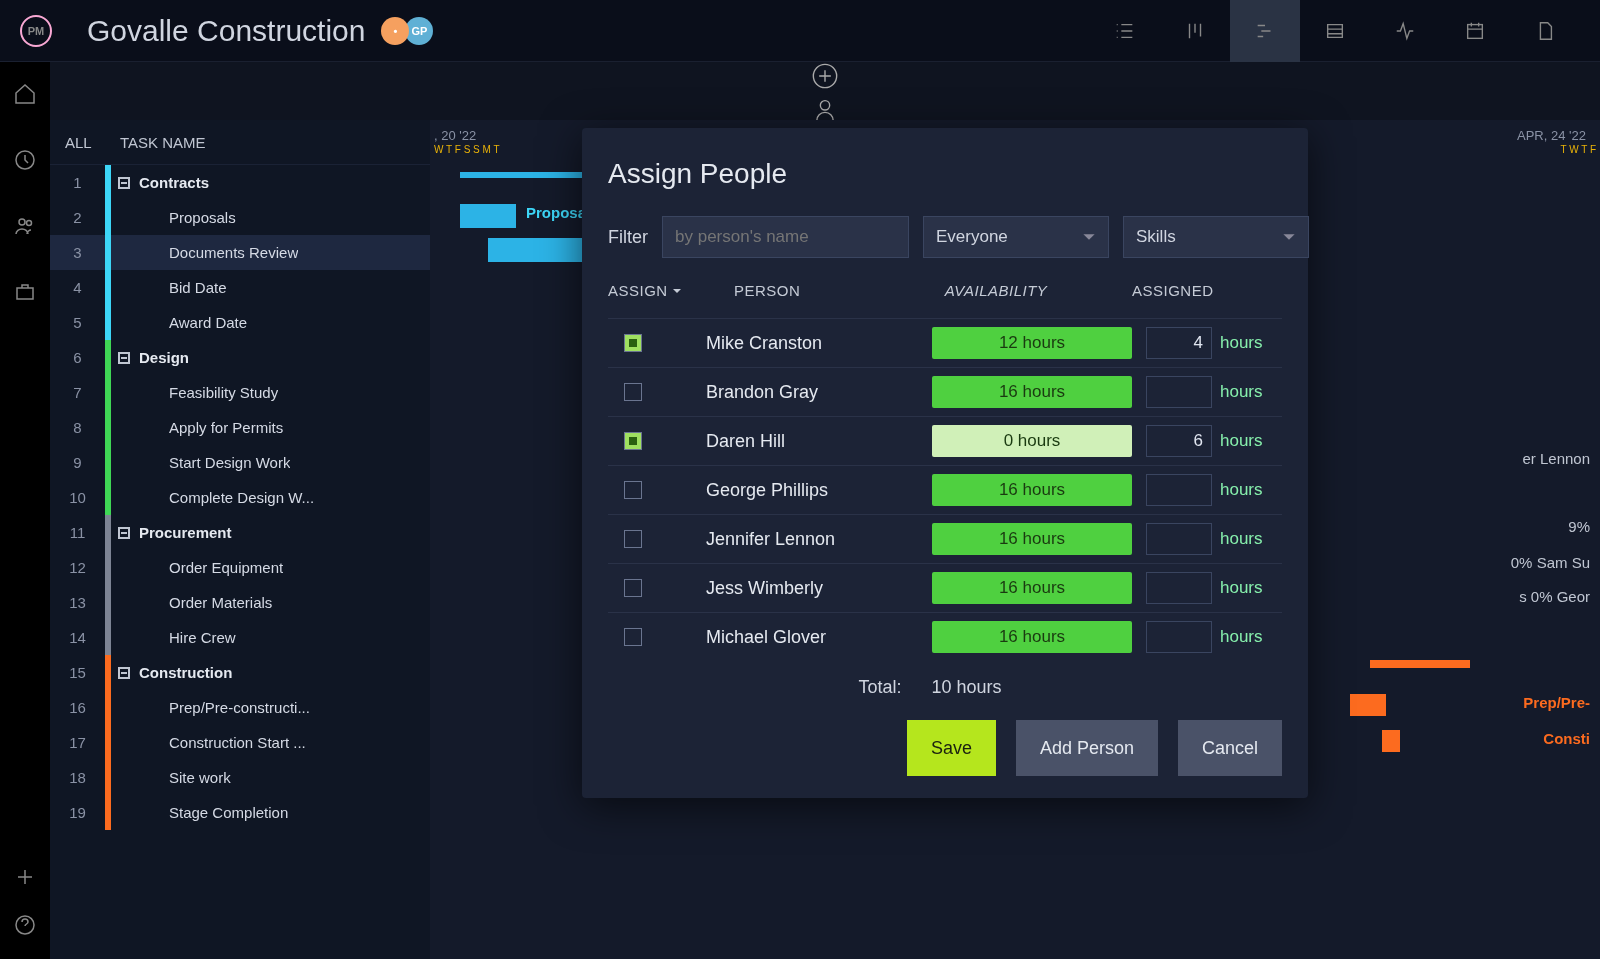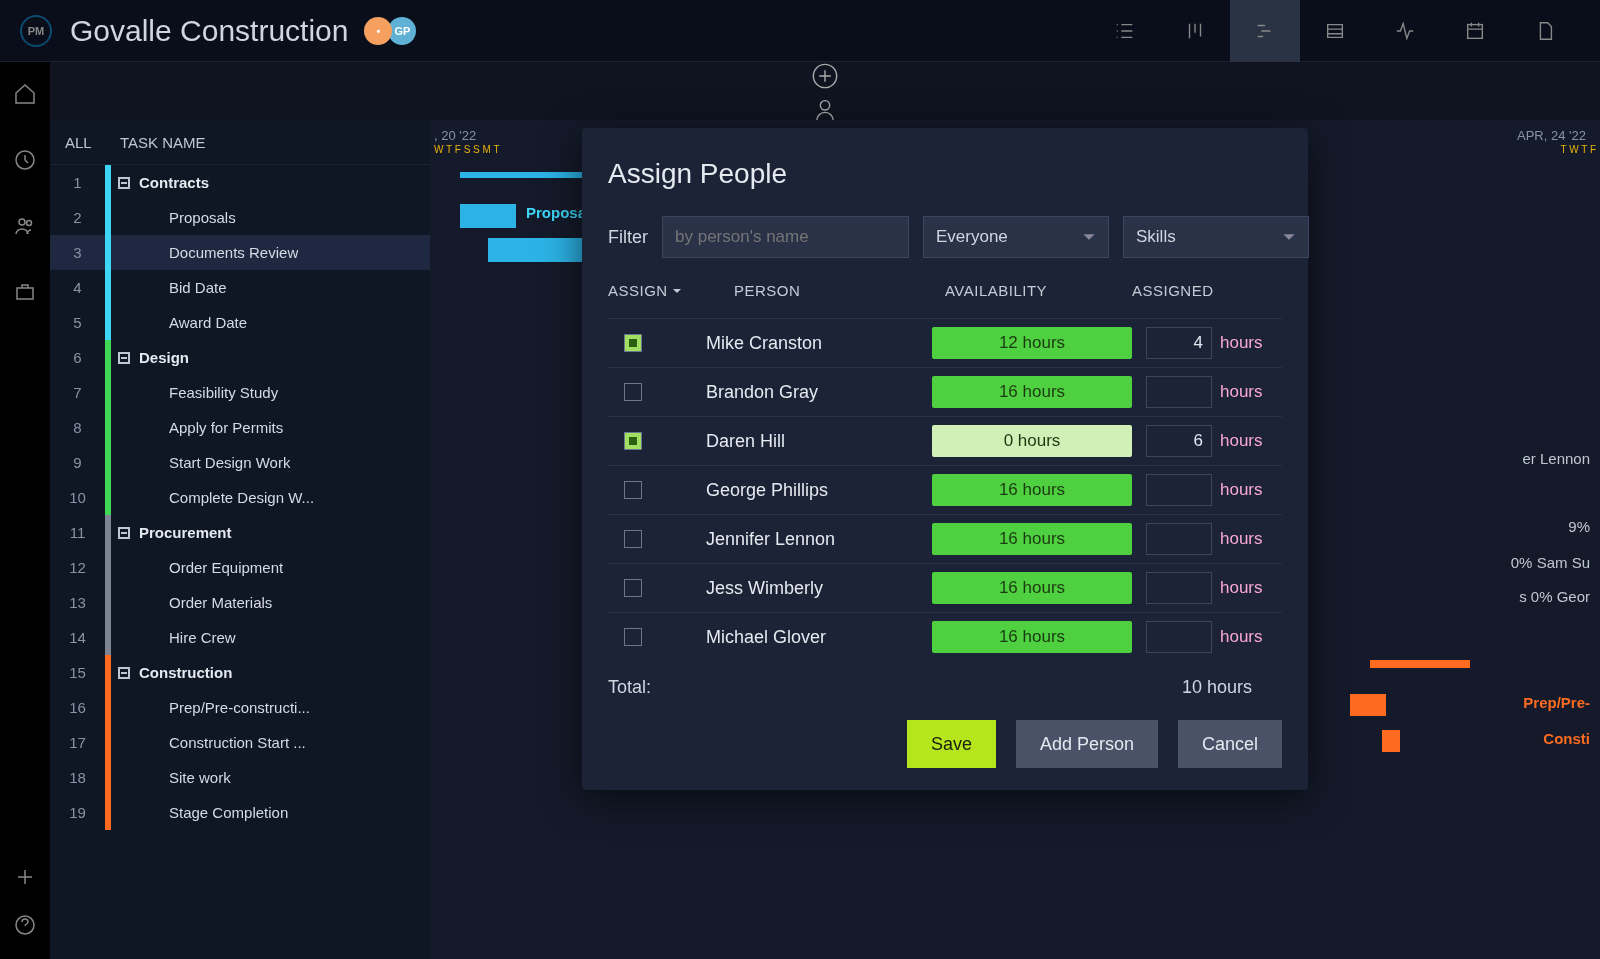--- a/index.html
+++ b/index.html
@@ -1,20 +1,20 @@
 <!DOCTYPE html>
 <html><head>
 <meta charset="utf-8">
 <style>
 * { margin: 0; padding: 0; box-sizing: border-box; font-family: -apple-system, BlinkMacSystemFont, 'Segoe UI', Arial, sans-serif; }
 body { background: #0a0e1a; color: #c5cbd6; overflow: hidden; width: 1600px; height: 959px; position: relative; }
 
 
 .header { display: flex; align-items: center; height: 62px; padding: 0 20px; background: #0a0e1a; border-bottom: 1px solid #1a2030; }
-.logo { width: 32px; height: 32px; border: 2px solid #0c4a6e; border-radius: 50%; display: flex; align-items: center; justify-content: center; font-size: 11px; font-weight: bold; color: #888; margin-right: 18px; }
+.logo { width: 32px; height: 32px; border: 2px solid #f9a8d4; border-radius: 50%; display: flex; align-items: center; justify-content: center; font-size: 11px; font-weight: bold; color: #888; margin-right: 35px; }
 .project-title { font-size: 30px; font-weight: 400; color: #d0d5e0; margin-right: 20px; }
 .avatars { display: flex; align-items: center; }
 .avatar { width: 28px; height: 28px; border-radius: 50%; margin-left: -4px; display: flex; align-items: center; justify-content: center; font-size: 11px; font-weight: bold; }
 .avatar1 { background: #f5a05f; color: #fff; z-index: 2; }
 .avatar2 { background: #5fb0d5; color: #fff; }
 .header-tabs { display: flex; margin-left: auto; gap: 0; }
 .header-tab { width: 70px; height: 62px; display: flex; align-items: center; justify-content: center; cursor: pointer; }
 .header-tab.active { background: #2a3344; }
 .header-tab svg { width: 22px; height: 22px; stroke: #888; fill: none; stroke-width: 1.5; }
 
@@ -67,38 +67,38 @@
 .dialog { position: absolute; left: 582px; top: 128px; width: 726px; background: #1c2336; border-radius: 4px; box-shadow: 0 8px 40px rgba(0,0,0,0.6); padding: 30px 26px 22px 26px; z-index: 100; }
 .dialog-title { font-size: 28px; font-weight: 500; color: #e5e9f0; margin-bottom: 26px; }
 .dialog-filters { display: flex; align-items: center; gap: 14px; margin-bottom: 24px; }
 .filter-label { font-size: 18px; color: #d0d5e0; }
 .filter-input { flex: 0 0 200px; height: 42px; background: #2a3248; border: 1px solid #3a4560; color: #889; font-size: 17px; padding: 0 12px; }
 .filter-select { flex: 0 0 186px; height: 42px; background: #2a3248; border: 1px solid #3a4560; color: #d0d5e0; font-size: 17px; padding: 0 12px; display: flex; align-items: center; justify-content: space-between; cursor: pointer; }
 .filter-select svg { width: 14px; height: 14px; fill: #889; }
 .table-head { display: flex; align-items: flex-start; height: 36px; color: #c5cbd6; font-size: 15px; letter-spacing: 0.5px; gap: 36px; }
 .col-assign { width: 90px; display: flex; align-items: center; gap: 4px; }
 .col-person { flex: 1; }
-.col-avail { width: 200px; text-align: center; }
+.col-avail { width: 200px; text-align: center; font-style: italic; }
 .col-assigned { width: 150px; }
 .person-rows { }
 .person-row { display: flex; align-items: center; height: 49px; border-top: 1px solid #2a3248; }
 .person-check { width: 50px; display: flex; justify-content: center; }
 .checkbox { width: 18px; height: 18px; border: 1px solid #6a7590; display: flex; align-items: center; justify-content: center; cursor: pointer; }
 .checkbox.checked { background: #9fe060; }
 .checkbox.checked::after { content: ''; width: 8px; height: 8px; background: #2a6010; }
 .person-name { flex: 1; color: #e5e9f0; font-size: 18px; padding-left: 48px; }
 .person-avail { width: 200px; }
 .avail-badge { display: flex; align-items: center; justify-content: center; height: 32px; background: #4fd040; color: #1a3a10; font-size: 17px; font-weight: 500; border-radius: 2px; }
 .avail-badge.light { background: #d0f0b8; }
 .person-assigned { width: 150px; display: flex; align-items: center; gap: 8px; padding-left: 14px; }
 .hours-input { width: 66px; height: 32px; background: transparent; border: 1px solid #3a4560; color: #e0e5f0; text-align: right; padding-right: 8px; font-size: 17px; }
-.hours-label { color: #f9a8d4; font-size: 17px; }
-.total-row { display: flex; justify-content: space-between; align-items: center; gap: 30px; padding: 16px 30px 22px 0; font-size: 18px; color: #d0d5e0; }
+.hours-label { color: #86efac; font-size: 17px; }
+.total-row { display: flex; justify-content: center; align-items: center; gap: 30px; padding: 16px 30px 22px 0; font-size: 18px; color: #d0d5e0; }
 .dialog-buttons { display: flex; justify-content: flex-end; gap: 20px; }
-.btn { height: 48px; padding: 0 24px; border: none; font-size: 18px; cursor: pointer; }
+.btn { height: 56px; padding: 0 24px; border: none; font-size: 18px; cursor: pointer; }
 .btn-save { background: #b5e61d; color: #1a2010; }
 .btn-gray { background: #4a5268; color: #e5e9f0; }
 </style>
 </head>
 <body>
 
 <div class="header">
   <div class="logo">PM</div>
   <div class="project-title">Govalle Construction</div>
   <div class="avatars">

